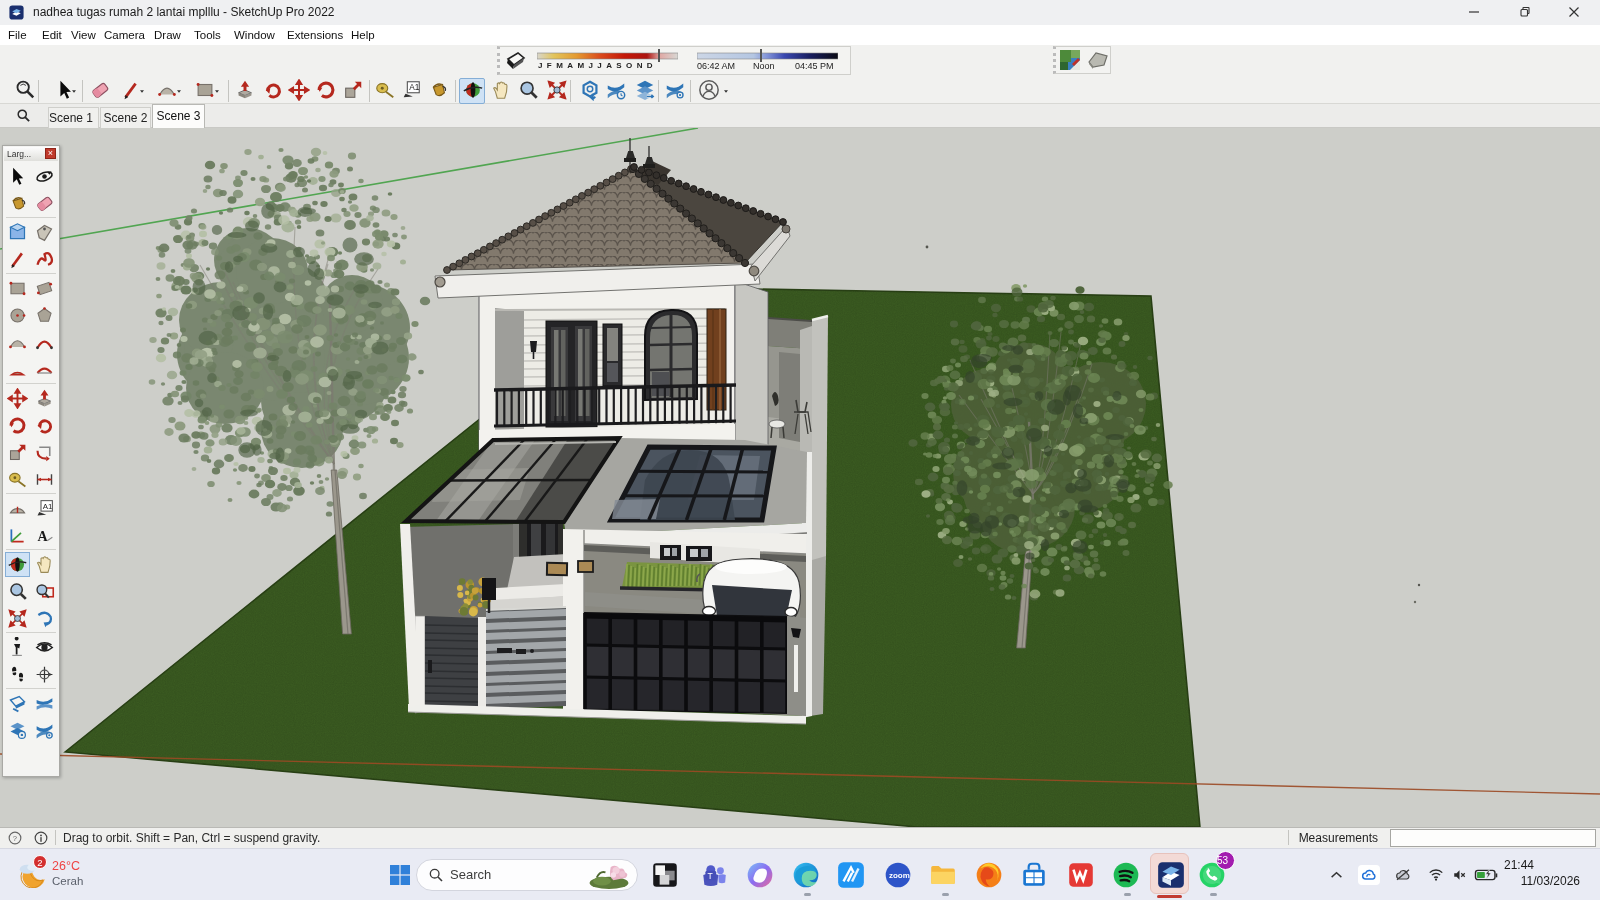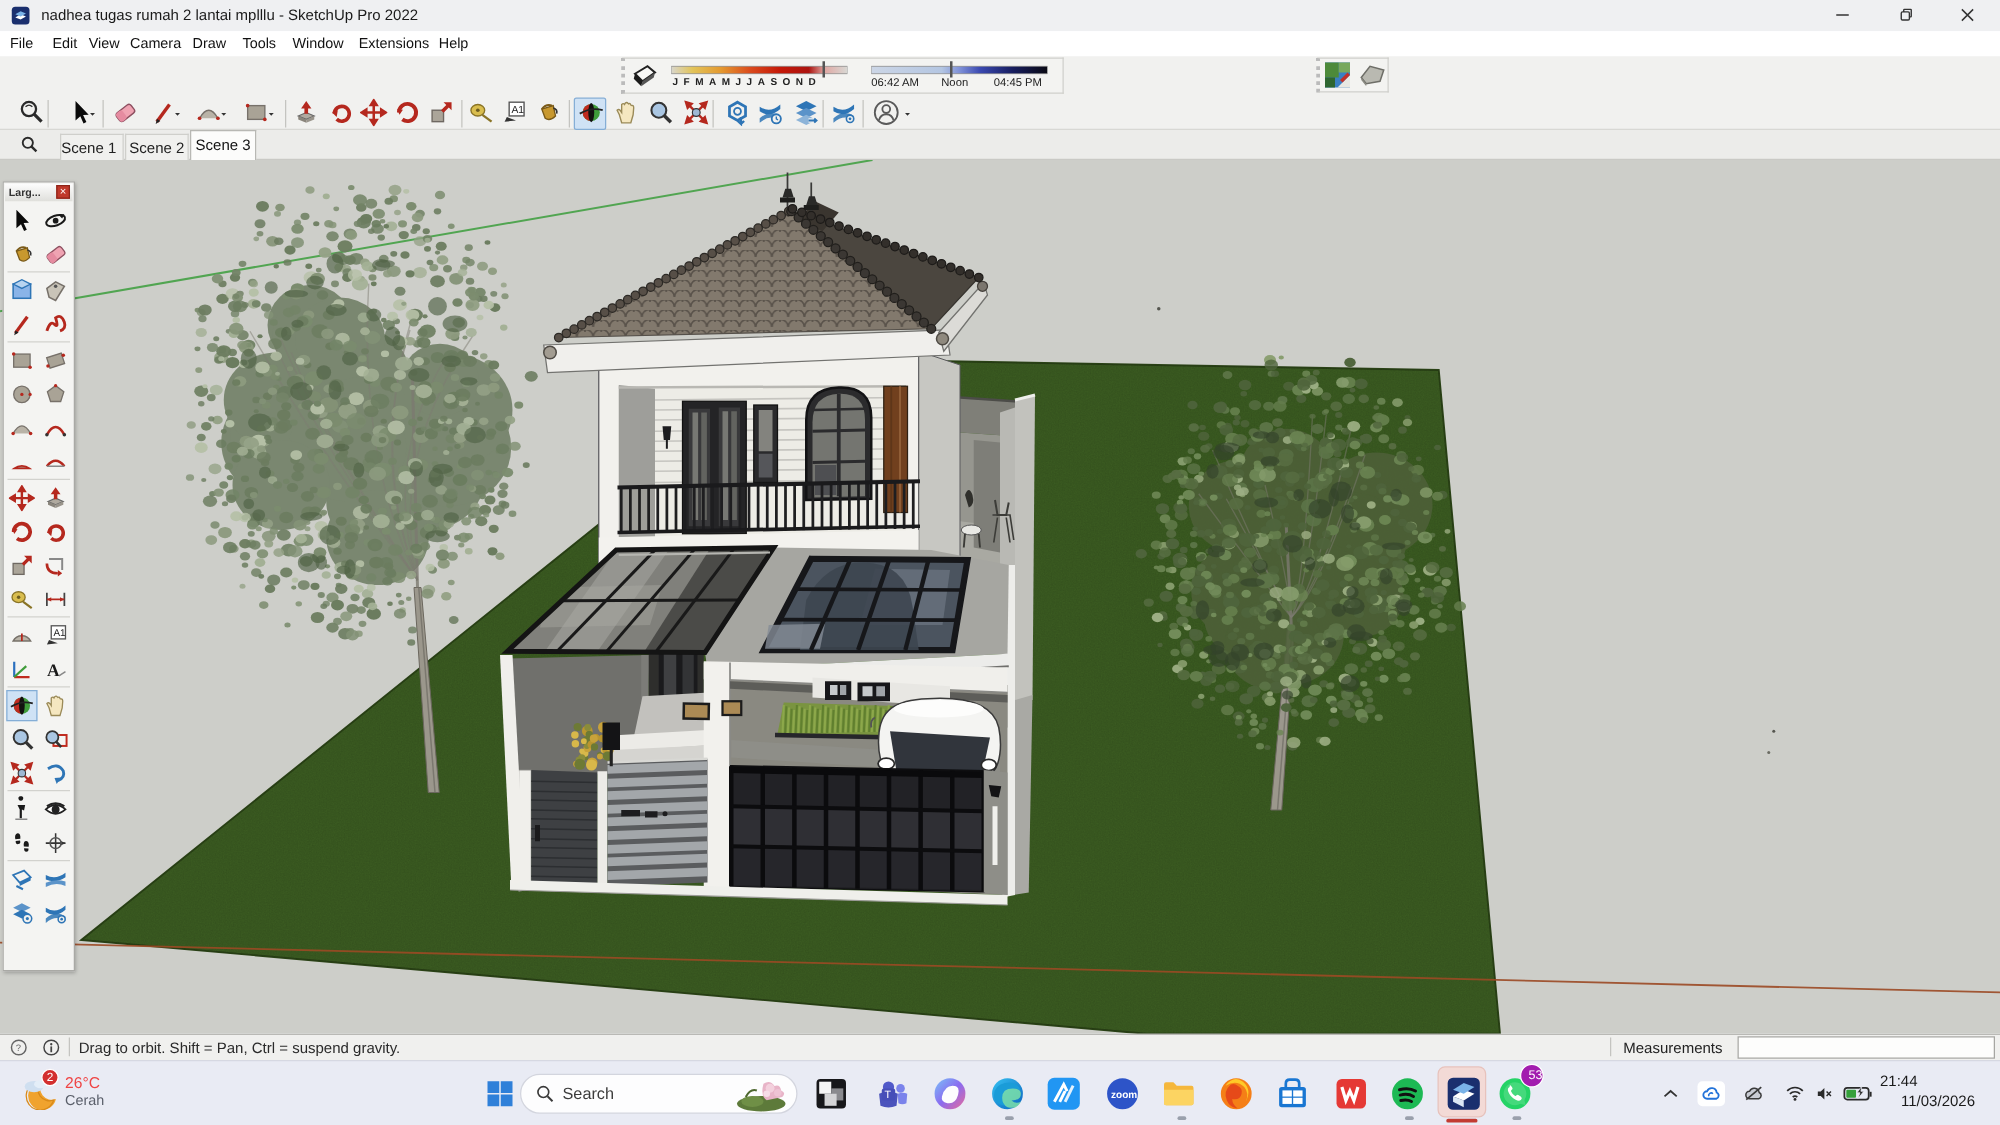--- a/index.html
+++ b/index.html
@@ -2149,21 +2149,21 @@
     </svg>
     <div class="abs" style="left:0;top:104px;width:1600px;height:24px;background:#ececea;border-bottom:1px solid #c9c9c5"></div>
     <svg class="abs" style="left:16px;top:108px" width="15" height="15" viewBox="0 0 24 24">
       <circle cx="10" cy="10" r="6.5" fill="none" stroke="#2a2a2a" stroke-width="2.4"></circle>
       <line x1="14.5" y1="14.5" x2="21" y2="21" stroke="#2a2a2a" stroke-width="3"></line>
     </svg>
     <div class="abs" style="left:48px;top:107px;width:51px;height:21px;background:#f0f0ee;border:1px solid #cfcfcb;border-bottom:none;font-size:12px;color:#222;text-align:left;line-height:20px">Scene 1</div>
     <div class="abs" style="left:100px;top:107px;width:51px;height:21px;background:#f0f0ee;border:1px solid #cfcfcb;border-bottom:none;font-size:12px;color:#222;text-align:center;line-height:20px">Scene 2</div>
     <div class="abs" style="left:152px;top:104px;width:53px;height:24px;background:#fcfcfb;border:1px solid #b8b8b4;border-bottom:none;font-size:12px;color:#111;text-align:center;line-height:22px">Scene 3</div>
     <div class="abs" style="left:2px;top:145px;width:58px;height:632px;background:#f4f4f2;border:1px solid #a9a9a5;box-shadow:1px 1px 3px rgba(0,0,0,0.25)"></div>
-    <div class="abs" style="left:4px;top:147px;width:54px;height:14px;background:linear-gradient(#fdfdfd,#dfdfdb);font-size:8.5px;font-weight:bold;color:#333;padding-left:3px;line-height:14px">Larg...</div>
+    <div class="abs" style="left:4px;top:147px;width:54px;height:14px;background:linear-gradient(#fdfdfd,#dfdfdb);font-size:8.5px;font-weight:normal;color:#333;padding-left:3px;line-height:14px">Larg...</div>
     <div class="abs" style="left:45px;top:148px;width:11px;height:11px;background:#c0392b;border:1px solid #8e2418;color:#fff;font-size:9px;line-height:9px;text-align:center">×</div>
     <svg class="abs" style="left:7px;top:166px" width="21" height="21" viewBox="0 0 24 24">
       <path d="M7,2 L7,19 L11.2,15.2 L14,21.5 L16.5,20.3 L13.6,14.2 L18.5,14 Z" fill="#0a0a0a"></path>
     </svg>
     <svg class="abs" style="left:34px;top:166px" width="21" height="21" viewBox="0 0 24 24">
       <ellipse cx="12" cy="12" rx="9" ry="4.5" fill="none" stroke="#1a1a1a" stroke-width="1.8" transform="rotate(-20 12 12)"></ellipse>
       <circle cx="12" cy="12" r="2.6" fill="#1a1a1a"></circle>
       <path d="M20,6 l-2,4 l-3,-3 Z" fill="#1a1a1a"></path>
     </svg>
     <svg class="abs" style="left:7px;top:193px" width="21" height="21" viewBox="0 0 24 24">
@@ -2493,21 +2493,21 @@
       <path d="M6,16 L14,11 L22,14 L14,19 Z" fill="#fff"></path>
       <path d="M6,11 L14,6 L22,9 L14,14 Z" fill="#7ab3e8"></path>
       <path d="M6,16 L6,20 L14,24 L14,19 Z" fill="#dce8f5"></path>
     </svg>
     <div class="abs" style="left:1157px;top:895px;width:25px;height:3px;border-radius:2px;background:#c23b32"></div>
     <svg class="abs" style="left:1197px;top:860px" width="30" height="30" viewBox="0 0 28 28">
       <circle cx="14" cy="14" r="11.5" fill="#25d366"></circle>
       <path d="M14,5.5 a8.5,8.5 0 1 0 4,16 l4,1 l-1,-3.8 a8.5,8.5 0 0 0 -7,-13.2 Z" fill="#fff" opacity="0.15"></path>
       <path d="M10,9 q-2,1 -1,3.5 q1.5,4 5.5,6 q2.5,1.5 4,0 q1.2,-1.2 0,-2.2 l-2,-1.4 q-0.8,-0.4 -1.4,0.3 q-0.5,0.8 -1.2,0.3 q-2,-1.3 -2.8,-3.2 q-0.3,-0.8 0.5,-1.2 q1,-0.6 0.4,-1.6 l-1,-1.5 q-0.5,-0.8 -1,0 Z" fill="#fff"></path>
     </svg>
-    <div class="abs" style="left:1216px;top:851px;width:19px;height:19px;border-radius:50%;background:#a21caf;border:1.5px solid #fff;color:#fff;font-size:10px;text-align:right;line-height:18px">53</div>
+    <div class="abs" style="left:1216px;top:851px;width:19px;height:19px;border-radius:50%;background:#a21caf;border:1.5px solid #fff;color:#fff;font-size:10px;text-align:left;line-height:18px">53</div>
     <div class="abs" style="left:804px;top:893px;width:7px;height:3px;border-radius:2px;background:#9aa0ac"></div>
     <div class="abs" style="left:942px;top:893px;width:7px;height:3px;border-radius:2px;background:#9aa0ac"></div>
     <div class="abs" style="left:1124px;top:893px;width:7px;height:3px;border-radius:2px;background:#9aa0ac"></div>
     <div class="abs" style="left:1210px;top:893px;width:7px;height:3px;border-radius:2px;background:#9aa0ac"></div>
     <svg class="abs" style="left:1330px;top:869px" width="13" height="13" viewBox="0 0 24 24">
       <path d="M3,15 L12,7 L21,15" fill="none" stroke="#333" stroke-width="2.6"></path>
     </svg>
     <div class="abs" style="left:1358px;top:865px;width:22px;height:20px;background:#fff;border-radius:4px"></div>
     <svg class="abs" style="left:1360px;top:867px" width="18" height="16" viewBox="0 0 24 24">
       <path d="M7,18 a4.5,4.5 0 0 1 0,-9 a6,6 0 0 1 11.5,1.5 a4,4 0 0 1 -0.5,7.5 Z" fill="none" stroke="#2272d9" stroke-width="2.2"></path>

